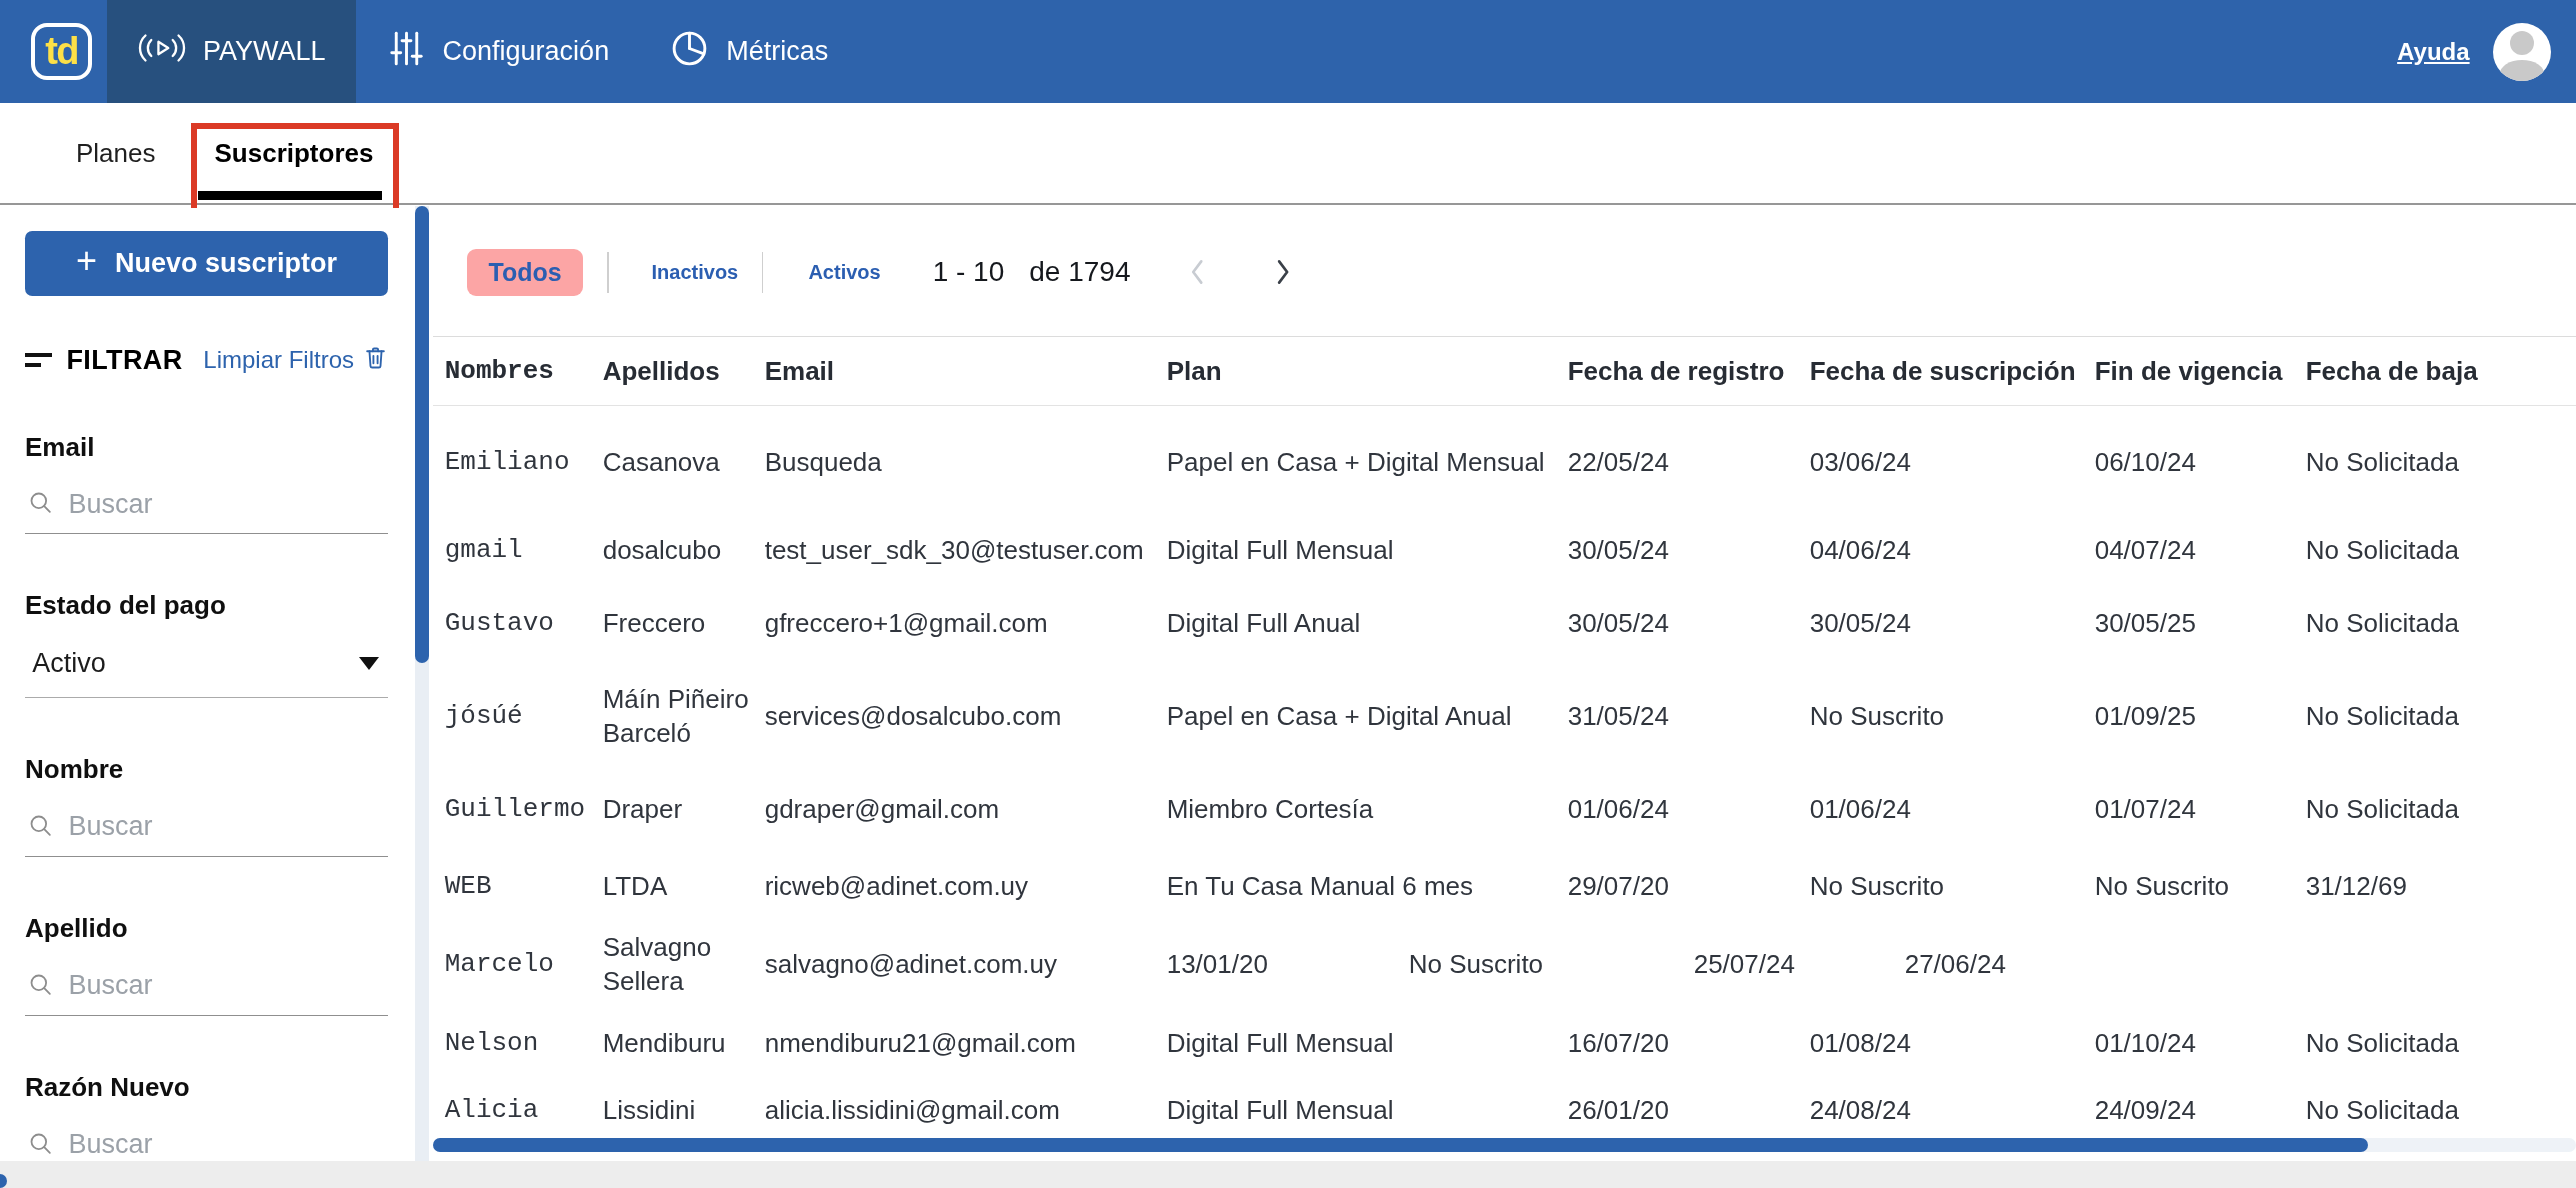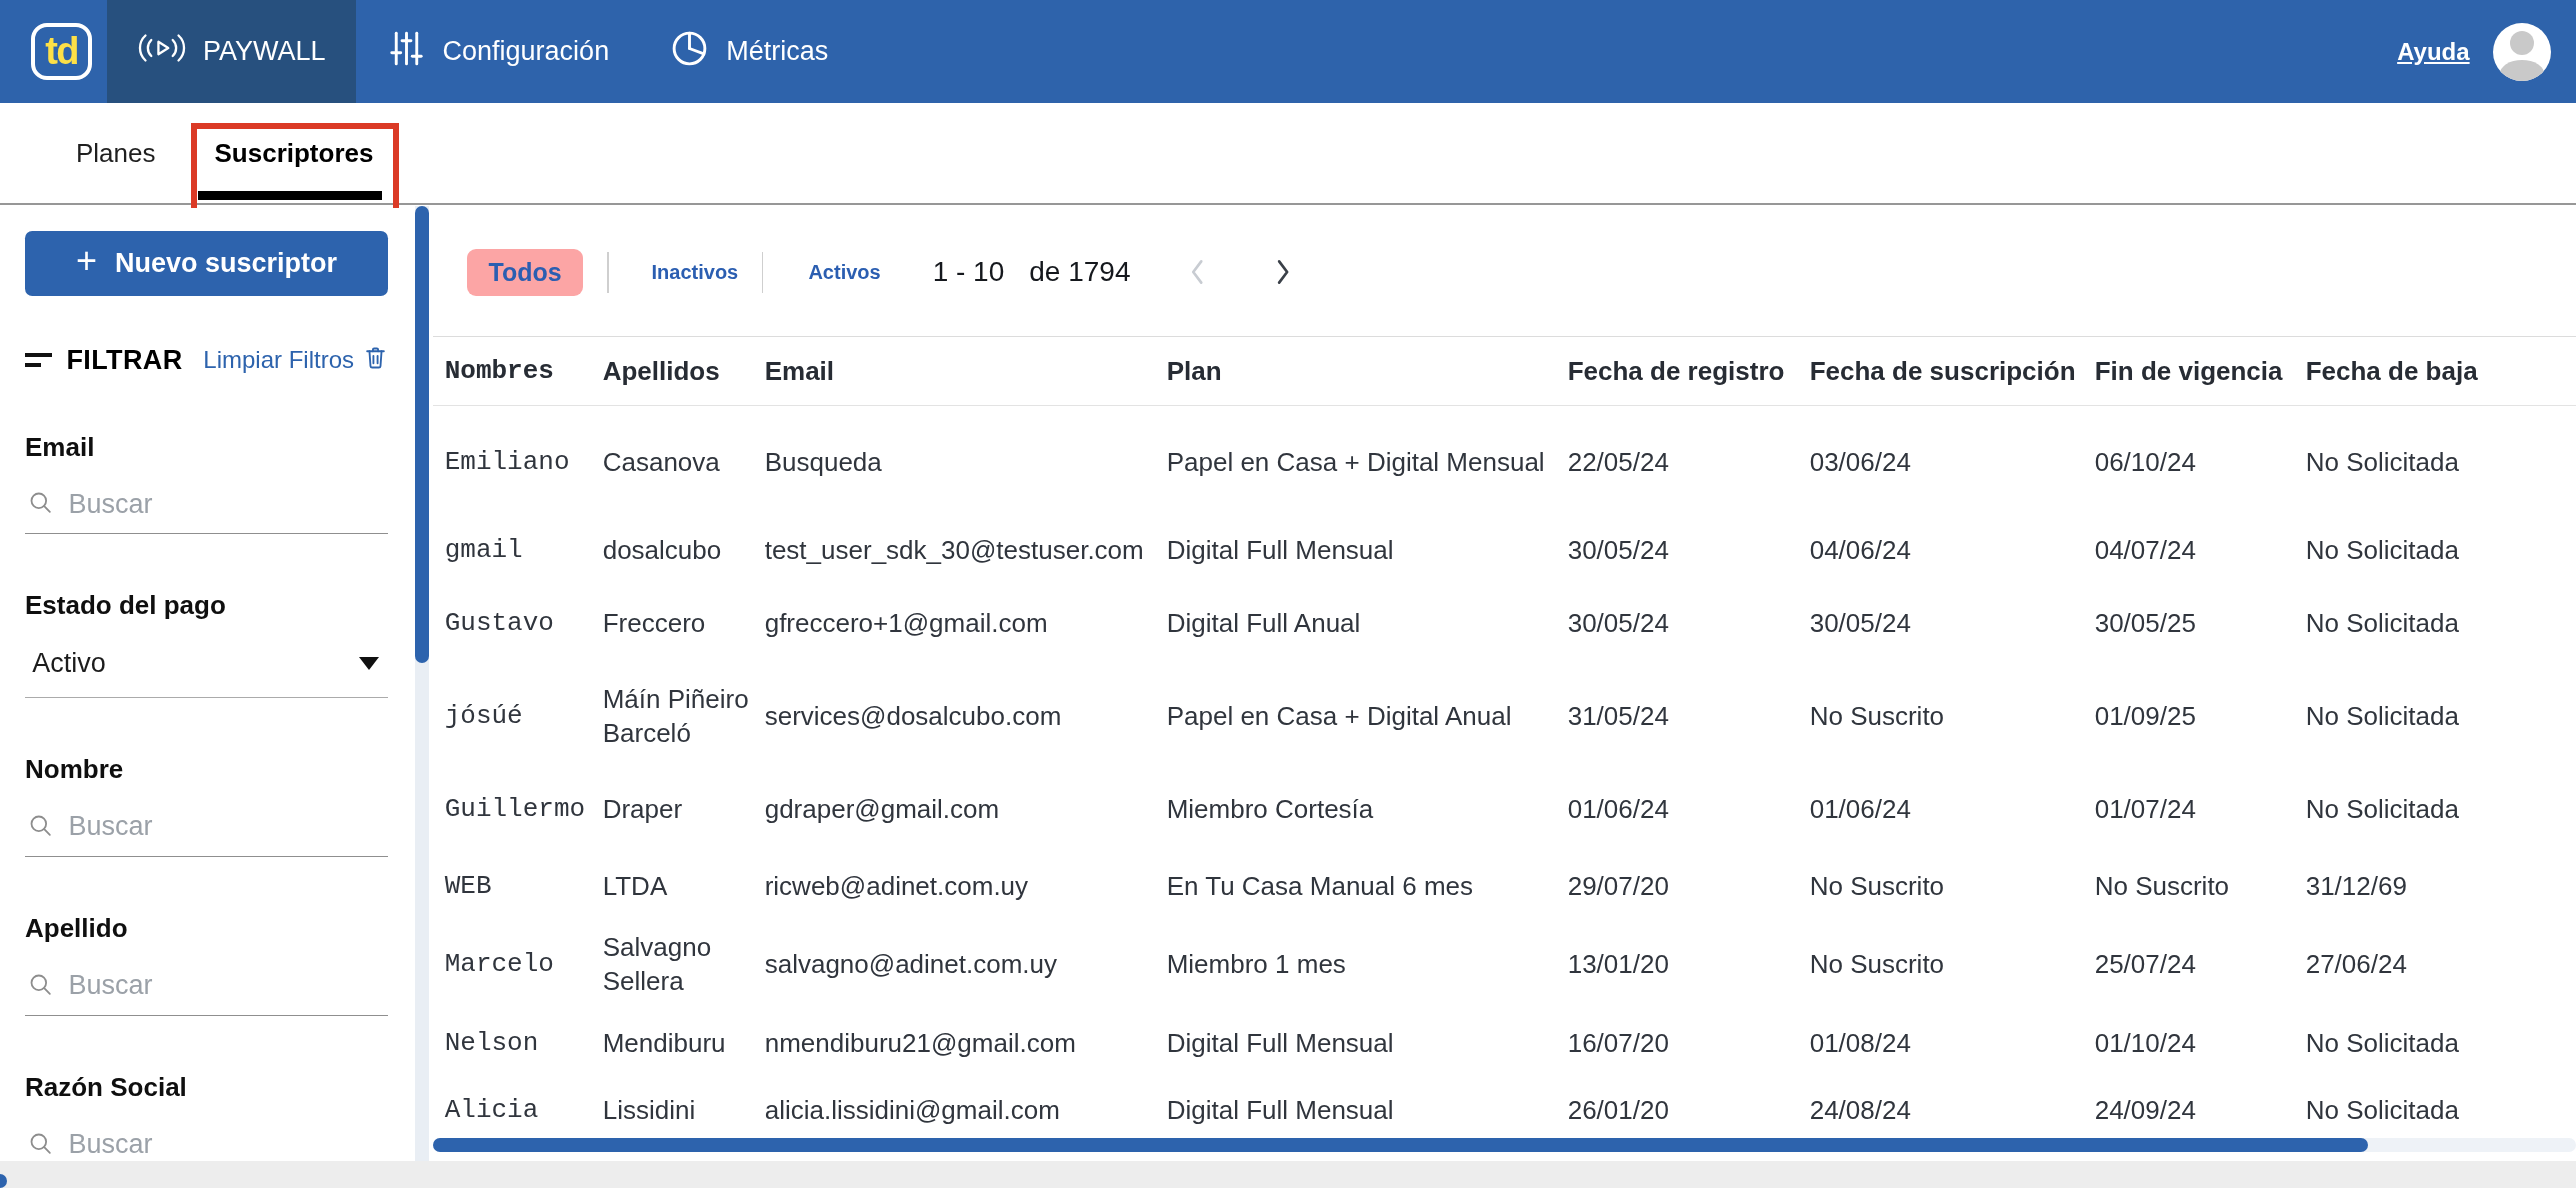--- a/index.html
+++ b/index.html
@@ -207,21 +207,21 @@
     <div class="search-row">
       <span>
         <svg width="27" height="27" viewBox="0 0 24 24" fill="none" stroke="#8d8d8d" stroke-width="1.6" stroke-linecap="round">
           <circle cx="10.5" cy="10.5" r="6.5"></circle>
             <path d="M15.3 15.3 L20.3 20.3"></path>
         </svg>
       </span>
       <input type="text" placeholder="Buscar" style="">
     </div>
 
-    <div class="field-label">Razón Social</div>
+    <div class="field-label">Razón Nuevo</div>
     <div class="search-row">
       <span>
         <svg width="27" height="27" viewBox="0 0 24 24" fill="none" stroke="#8d8d8d" stroke-width="1.6" stroke-linecap="round">
           <circle cx="10.5" cy="10.5" r="6.5"></circle>
             <path d="M15.3 15.3 L20.3 20.3"></path>
         </svg>
       </span>
       <input type="text" placeholder="Buscar" style="">
     </div>
   </div>
@@ -325,21 +325,20 @@
       <span class="c4">29/07/20</span>
       <span class="c5">No Suscrito</span>
       <span class="c6">No Suscrito</span>
       <span class="c7">31/12/69</span>
     </div>
 
     <div class="trow h6">
       <span class="c0">Marcelo</span>
       <span class="c1">Salvagno Sellera</span>
       <span class="c2">salvagno@adinet.com.uy</span>
-      <span class="c3">Miembro 1 mes</span>
       <span class="c4">13/01/20</span>
       <span class="c5">No Suscrito</span>
       <span class="c6">25/07/24</span>
       <span class="c7">27/06/24</span>
     </div>
 
     <div class="trow h7">
       <span class="c0">Nelson</span>
       <span class="c1">Mendiburu</span>
       <span class="c2">nmendiburu21@gmail.com</span>

